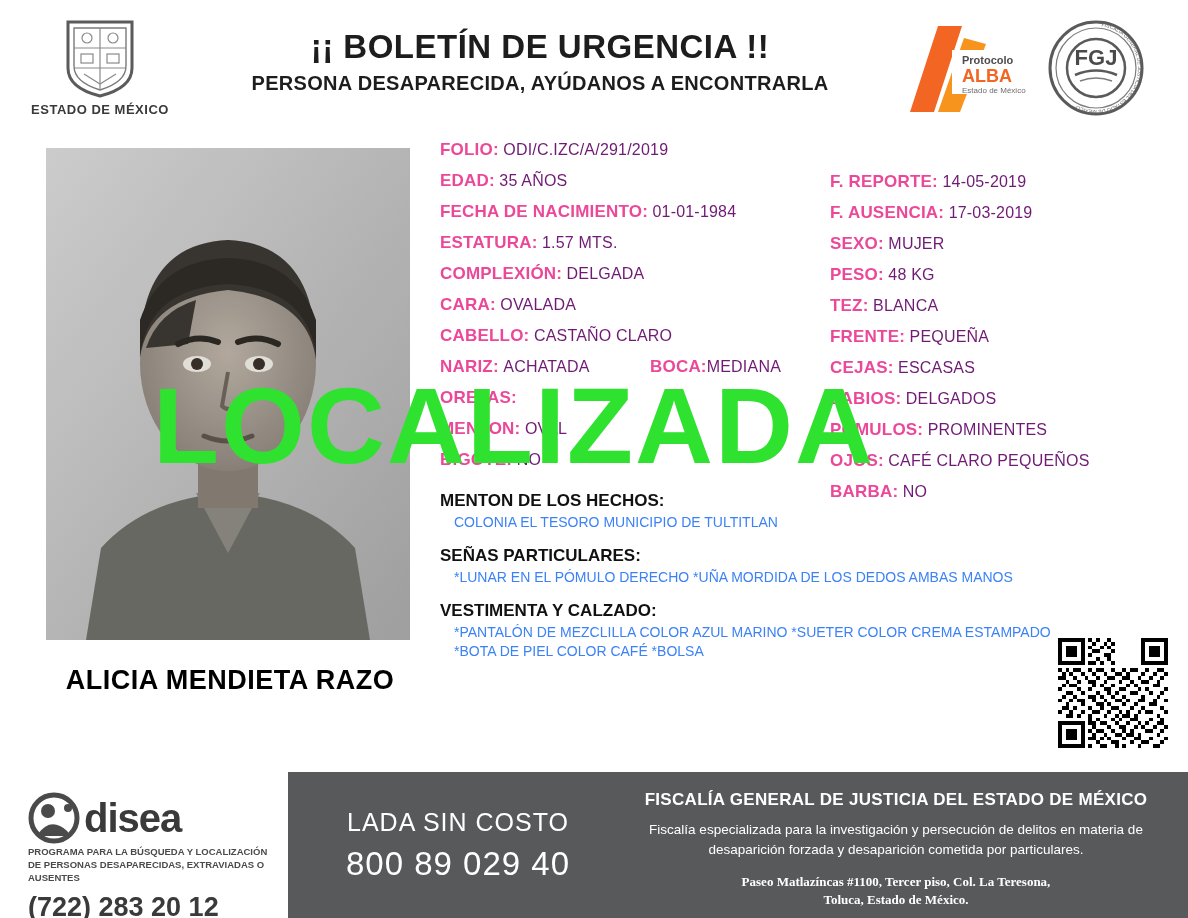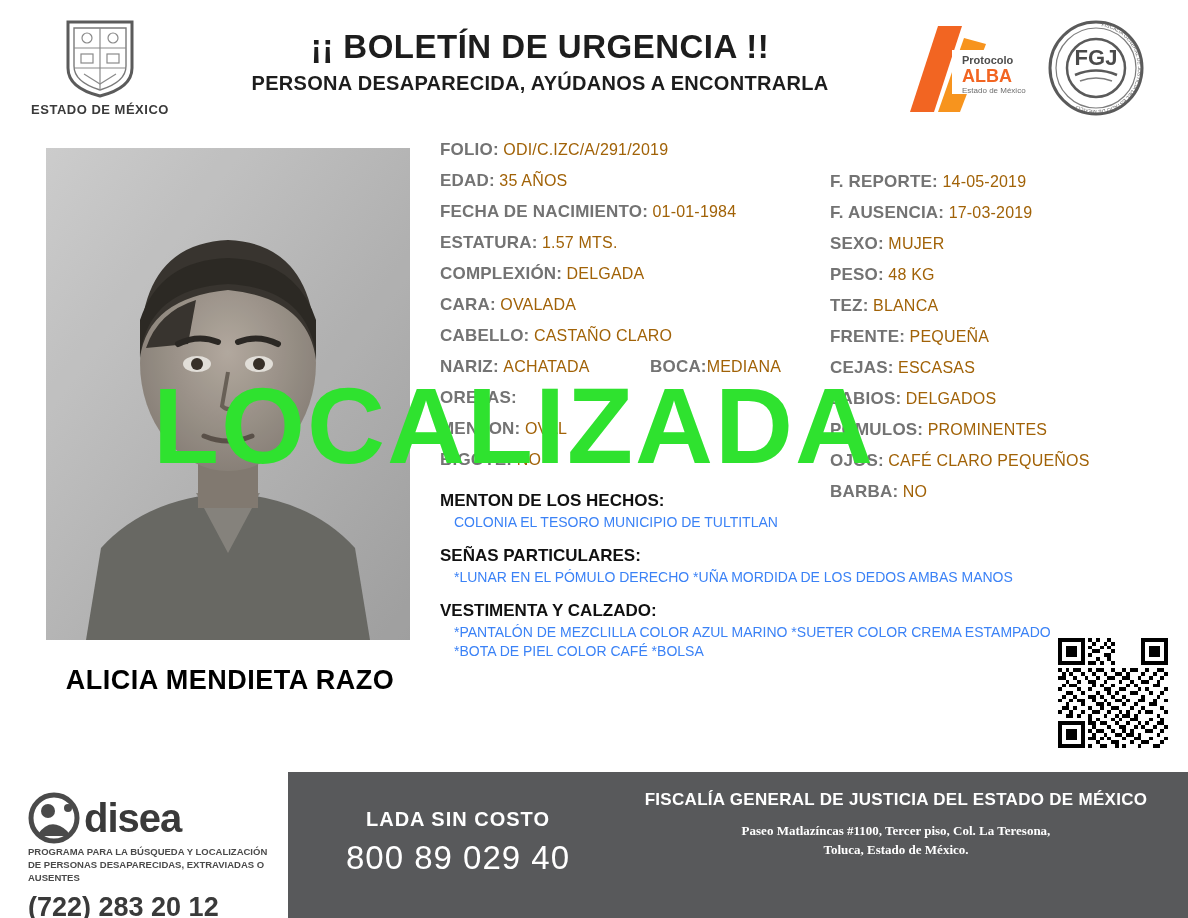--- a/index.html
+++ b/index.html
@@ -67,25 +67,25 @@
     position: absolute; left: 40px; top: 665px;
     width: 380px; text-align: center;
     font-size: 27px; font-weight: bold; letter-spacing: .5px;
     color: #000000;
   }
 
   
   .fields { position: absolute; left: 440px; top: 140px; width: 730px; }
   .row { position: relative; height: 31px; }
   .lbl {
-    font-size: 17px; font-weight: bold; color: #737373;
+    font-size: 17px; font-weight: bold; color: #ec4899;
     letter-spacing: .2px;
   }
   .val {
-    font-size: 16px; color: #a16207; letter-spacing: .2px;
+    font-size: 16px; color: #701a75; letter-spacing: .2px;
   }
 
   .right-stack {
     position: absolute; left: 830px; top: 172px; width: 340px;
   }
   .rrow { height: 31px; }
 
   .block { margin-top: 4px; }
   .block-title { font-size: 17px; font-weight: bold; color: #111; }
   .block-line { font-size: 14px; color: #3b82f6; margin-left: 14px; margin-top: 3px; }
@@ -108,21 +108,21 @@
   .footer { position: absolute; left: 0; top: 772px; width: 1188px; height: 159px; }
   .odisea { position: absolute; left: 28px; top: 20px; width: 260px; }
   .odisea-title { font-size: 40px; font-weight: bold; color: #3a3a3a; letter-spacing: -1px; }
   .odisea-sub { font-size: 9.5px; font-weight: bold; color: #4a4a4a; line-height: 1.35; margin-top: 2px; }
   .odisea-phone { font-size: 27px; font-weight: bold; color: #3a3a3a; margin-top: 8px; }
   .footer-dark {
     position: absolute; left: 288px; top: 0; width: 900px; height: 146px;
     background: #58595b; color: #fff;
   }
   .lada { position: absolute; left: 20px; top: 36px; width: 300px; text-align: center; }
-  .lada-title { font-size: 20px; font-weight: bold; letter-spacing: 1px; }
+  .lada-title { font-size: 25px; font-weight: normal; letter-spacing: 1px; }
   .lada-number { font-size: 33px; font-weight: normal; letter-spacing: 1px; margin-top: 8px; }
   .fiscalia { position: absolute; left: 330px; top: 18px; width: 556px; text-align: center; }
   .fiscalia-title { font-size: 17px; font-weight: bold; letter-spacing: .3px; }
   .fiscalia-desc { font-size: 13.5px; line-height: 1.5; margin-top: 10px; }
   .fiscalia-addr { font-size: 13px; font-weight: bold; line-height: 1.45; margin-top: 12px; font-family: "Liberation Serif", serif; }
 </style>
 </head>
 <body>
 
 <div id="page">
@@ -552,19 +552,20 @@
       <div class="odisea-phone">(722) 283 20 12</div>
     </div>
 
     <div class="footer-dark">
       <div class="lada">
         <div class="lada-title">LADA SIN COSTO</div>
         <div class="lada-number">800 89 029 40</div>
       </div>
       <div class="fiscalia">
         <div class="fiscalia-title">FISCALÍA GENERAL DE JUSTICIA DEL ESTADO DE MÉXICO</div>
+        <div class="fiscalia-desc">Fiscalía especializada para la investigación y persecución de delitos en materia de desaparición forzada y desaparición cometida por particulares.</div>
         <div class="fiscalia-addr" style="white-space:pre-line;">Paseo Matlazíncas #1100, Tercer piso, Col. La Teresona,
 Toluca, Estado de México.</div>
       </div>
     </div>
   </div>
 
 </div>
 
 </body></html>

